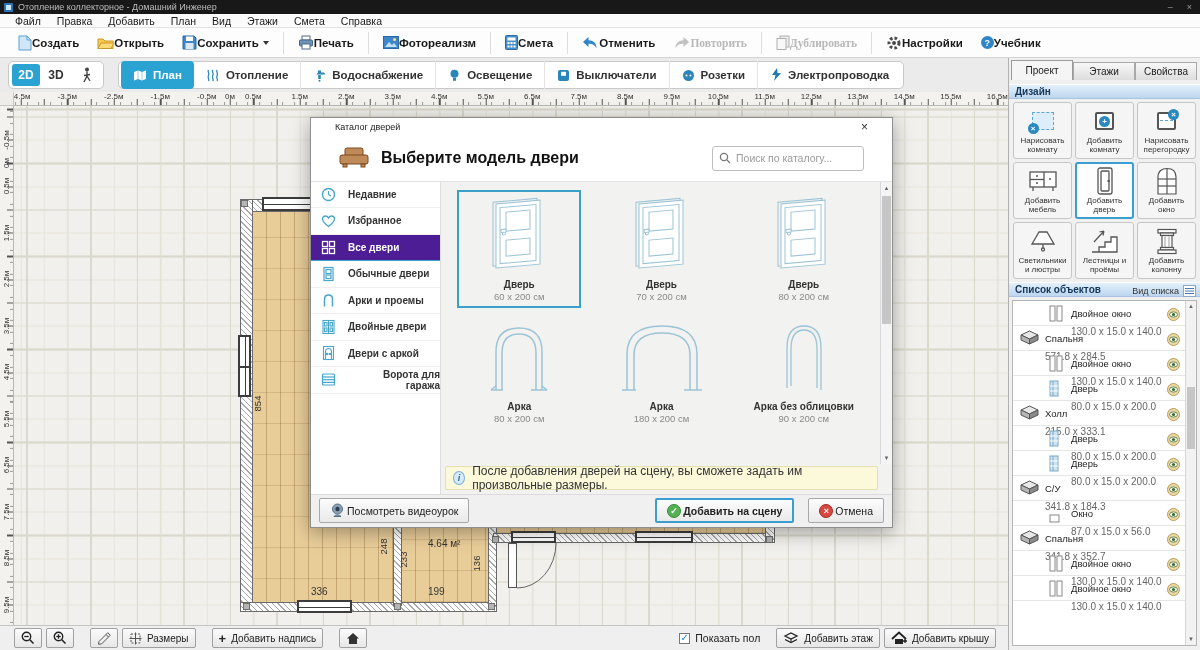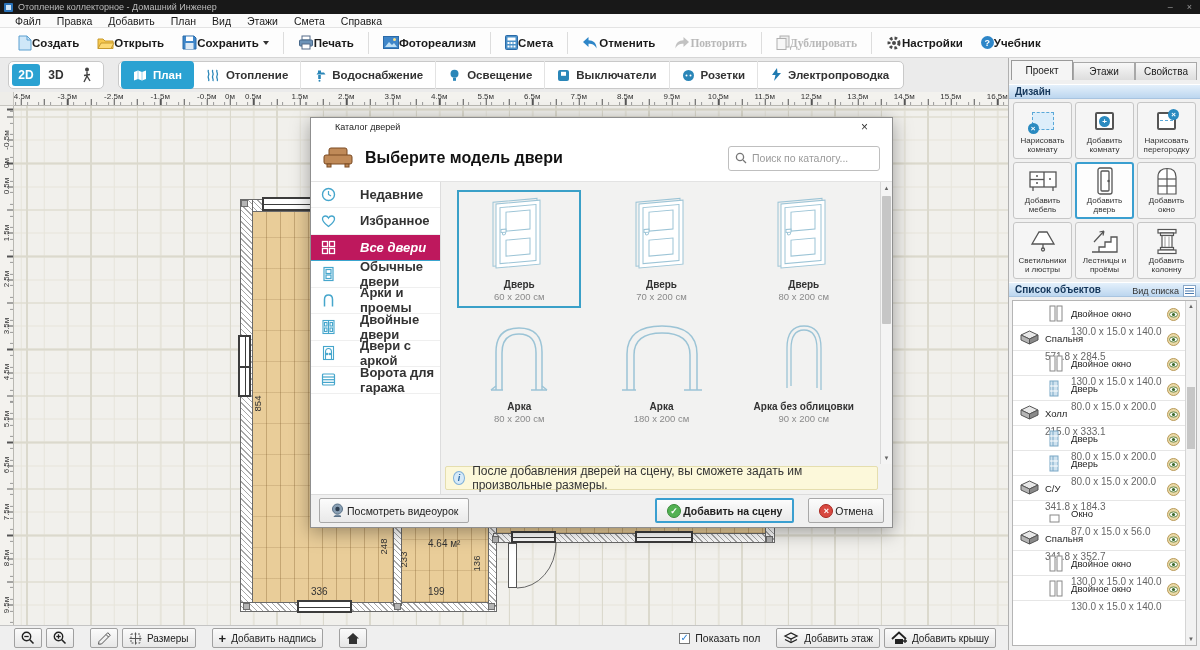--- a/index.html
+++ b/index.html
@@ -73,30 +73,30 @@
   .pwin.vsplit:before { content:""; position:absolute; left:0; right:0; top:50%; height:2px; background:#3c3c3c; }
   .handle { position:absolute; width:7px; height:7px; background:#b5b5b5; border:1px solid #6e6e6e; }
   .plabel { position:absolute; font-size:10px; color:#333; white-space:nowrap; }
   .vlabel { position:absolute; font-size:9.5px; color:#333; transform:rotate(-90deg); white-space:nowrap; }
   .doorleaf { position:absolute; background:#fff; border:1px solid #555; }
 
   
   .dialog { position:absolute; left:310px; top:117px; width:583px; height:411px; background:#fff; border:1px solid #8f8f8f; box-shadow:0 4px 18px rgba(0,0,0,.35); display:flex; flex-direction:column; z-index:50; }
   .dlg-titlebar { height:18px; display:flex; align-items:center; padding:0 24px; font-size:9px; color:#222; }
   .dlg-close { margin-left:auto; font-size:12px; color:#333; line-height:10px; }
-  .dlg-header { height:46px; display:flex; align-items:center; padding:0 12px; }
+  .dlg-header { height:46px; display:flex; align-items:center; padding:0 28px; }
   .dlg-heading { font-size:16px; font-weight:bold; color:#111; margin-left:12px; }
   .searchbox { margin-left:auto; width:152px; height:25px; border:1px solid #bfbfbf; border-radius:3px; background:#fff; display:flex; align-items:center; padding:0 6px; gap:5px; }
   .searchbox input { border:none; outline:none; width:114px; font-size:10.5px; color:#333; font-family:"Liberation Sans",sans-serif; }
   .searchbox input::placeholder { color:#9a9a9a; }
   .dlg-body { display:flex; height:313px; border-top:1px solid #e3e3e3; }
   .dlg-side { width:130px; background:#fff; border-right:1px solid #ddd; }
-  .cat { height:26.5px; display:flex; align-items:center; gap:24px; padding-left:10px; border-bottom:1px solid #efefef; font-size:13px; font-weight:bold; color:#333; }
+  .cat { height:26.5px; display:flex; align-items:center; gap:12px; padding-left:10px; border-bottom:1px solid #efefef; font-size:10px; font-weight:bold; color:#333;text-align:right; }
   .cat .cat-icon { color:#46a6cc; display:flex; }
-  .cat.sel { background:#be185d; color:#fff; border-bottom-color:#3aa5cf;font-style:italic; }
+  .cat.sel { background:#4c1d95; color:#fff; border-bottom-color:#3aa5cf; }
   .cat.sel .cat-icon { color:#fff; }
   .dlg-right { flex:1; display:flex; flex-direction:column; background:#f2f2f1; }
   .tiles { position:relative; height:283px; overflow:hidden; padding:6px 14px 0 4px; display:flex; flex-wrap:wrap; justify-content:space-evenly; align-content:flex-start; }
   .tile { width:124px; height:118px; margin:2px 6px; display:flex; flex-direction:column; align-items:center; justify-content:flex-end; padding-bottom:4px; border:2px solid transparent; }
   .tile.sel { border-color:#3aa0c8; }
   .tile .tname { font-size:10px; font-weight:bold; color:#333; margin-top:2px; }
   .tile .tsize { font-size:9.5px; color:#8a8a8a; margin-top:1px; }
   .dlg-scroll { position:absolute; right:0; top:0; bottom:0; width:12px; background:#f4f4f4; border-left:1px solid #d8d8d8; }
   .dlg-scroll .arr { position:absolute; left:0; width:11px; height:12px; font-size:6px; color:#666; text-align:center; line-height:12px; }
   .dlg-scroll .thumb { position:absolute; left:1px; top:14px; width:9px; height:128px; background:#c6c6c6; border-radius:1px; }

